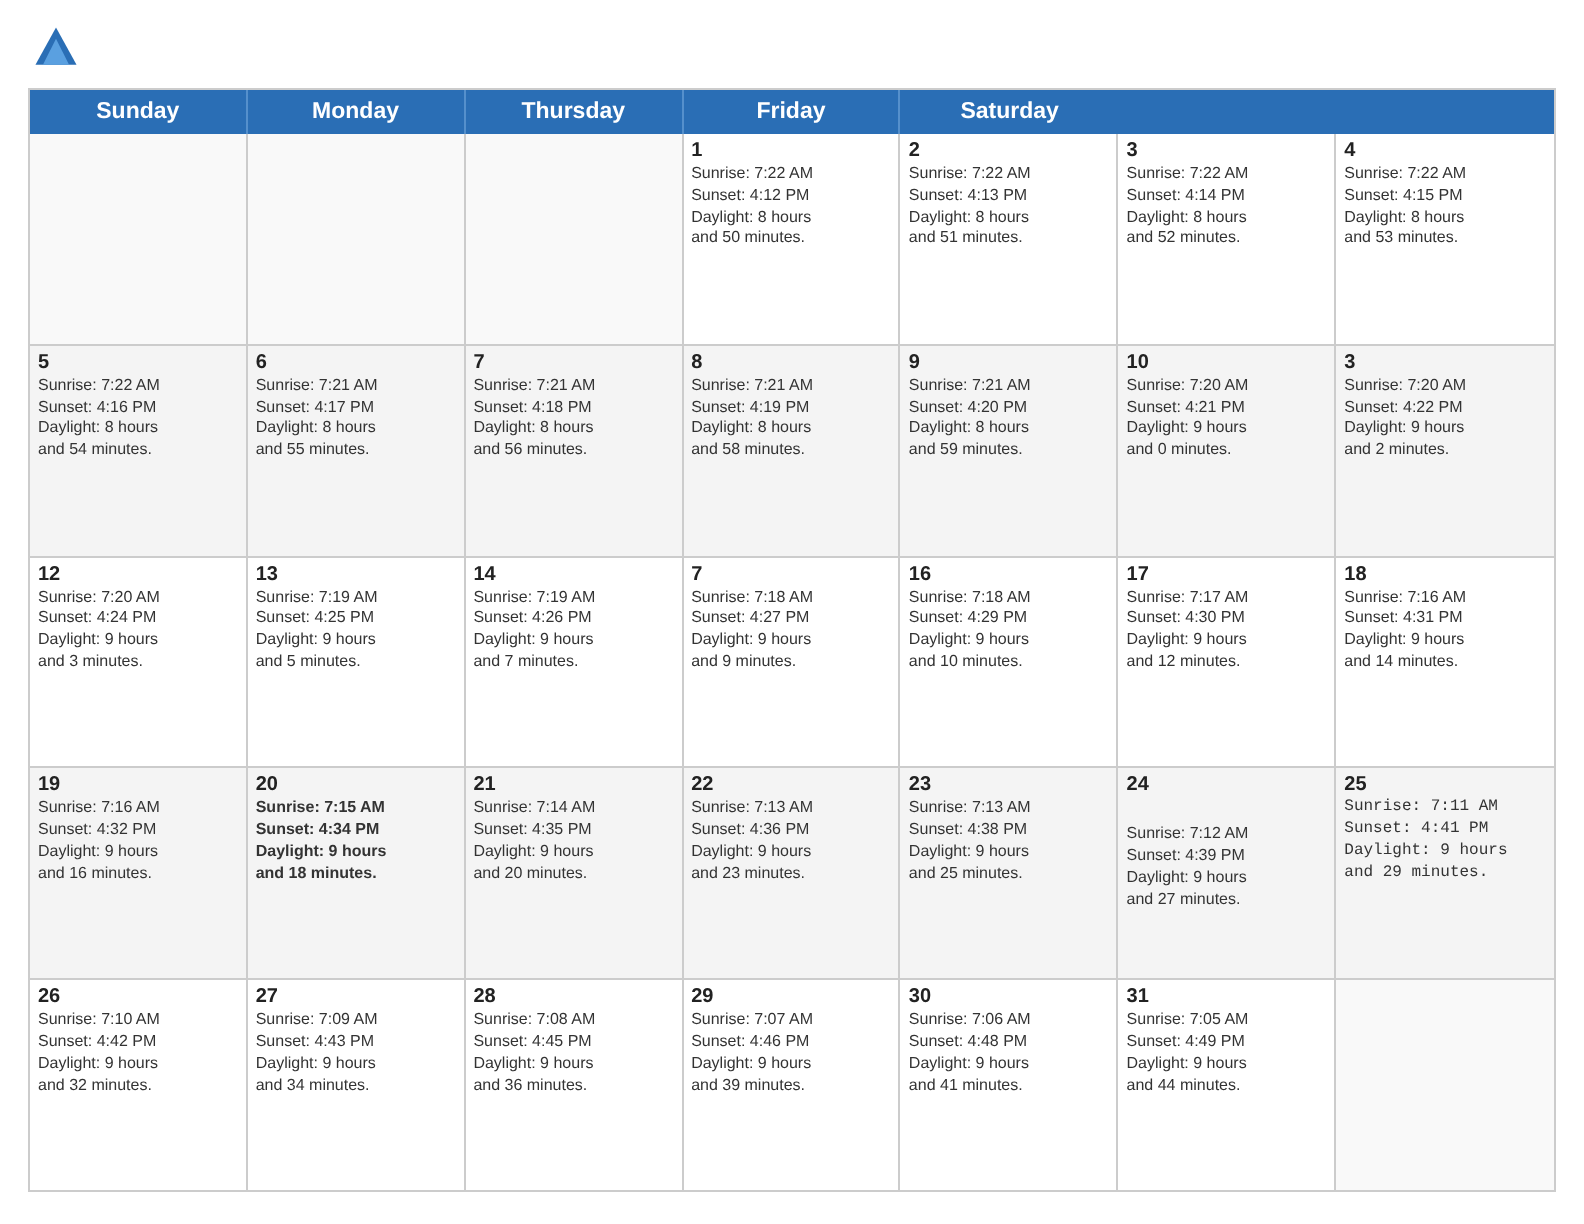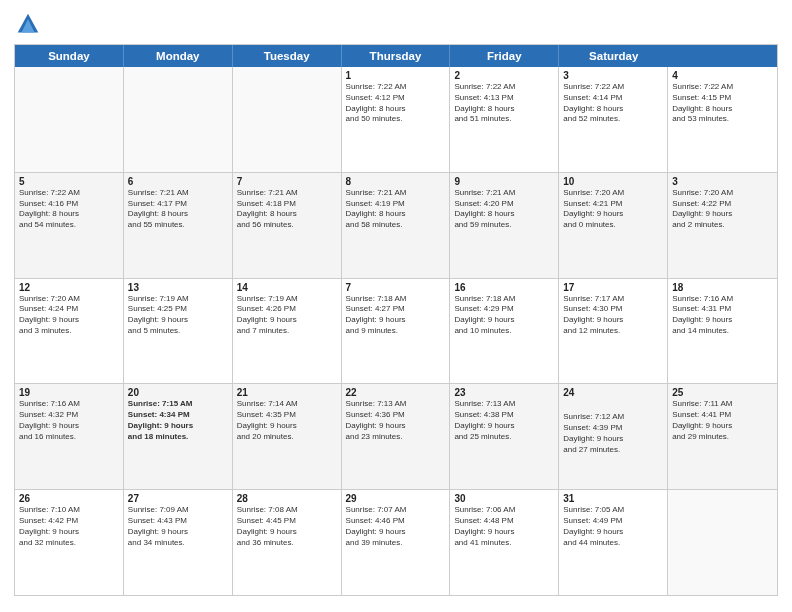--- a/index.html
+++ b/index.html
@@ -135,21 +135,20 @@
     <div class="title-block">
       <div class="calendar-title"></div>
       <div class="calendar-subtitle"></div>
     </div>
   </div>
 
   <div class="calendar">
     <div class="cal-header-row">
     <div class="cal-header-cell">Sunday</div>
         <div class="cal-header-cell">Monday</div>
-        <div class="cal-header-cell">Tuesday</div>
         <div class="cal-header-cell">Thursday</div>
         <div class="cal-header-cell">Friday</div>
         <div class="cal-header-cell">Saturday</div>
       </div>
     <div class="cal-body">
     <div class="cal-week">
           <div class="cal-cell empty"></div>
           <div class="cal-cell empty"></div>
           <div class="cal-cell empty"></div>
           <div class="cal-cell">
@@ -321,21 +320,21 @@
           </div>
           <div class="cal-cell alt-bg">
             <span class="day-num">24</span>
             <div class="day-info" style="white-space: pre-line; margin-top: 14px;">Sunrise: 7:12 AM
 Sunset: 4:39 PM
 Daylight: 9 hours
 and 27 minutes.</div>
           </div>
           <div class="cal-cell alt-bg">
             <span class="day-num">25</span>
-            <div class="day-info" style="white-space: pre-line;">Sunrise: 7:11 AM
+            <div class="day-info" style="white-space: pre-line; font-family: Liberation Mono, monospace;">Sunrise: 7:11 AM
 Sunset: 4:41 PM
 Daylight: 9 hours
 and 29 minutes.</div>
           </div>
         </div>
         <div class="cal-week">
           <div class="cal-cell">
             <span class="day-num">26</span>
             <div class="day-info" style="white-space: pre-line;">Sunrise: 7:10 AM
 Sunset: 4:42 PM

